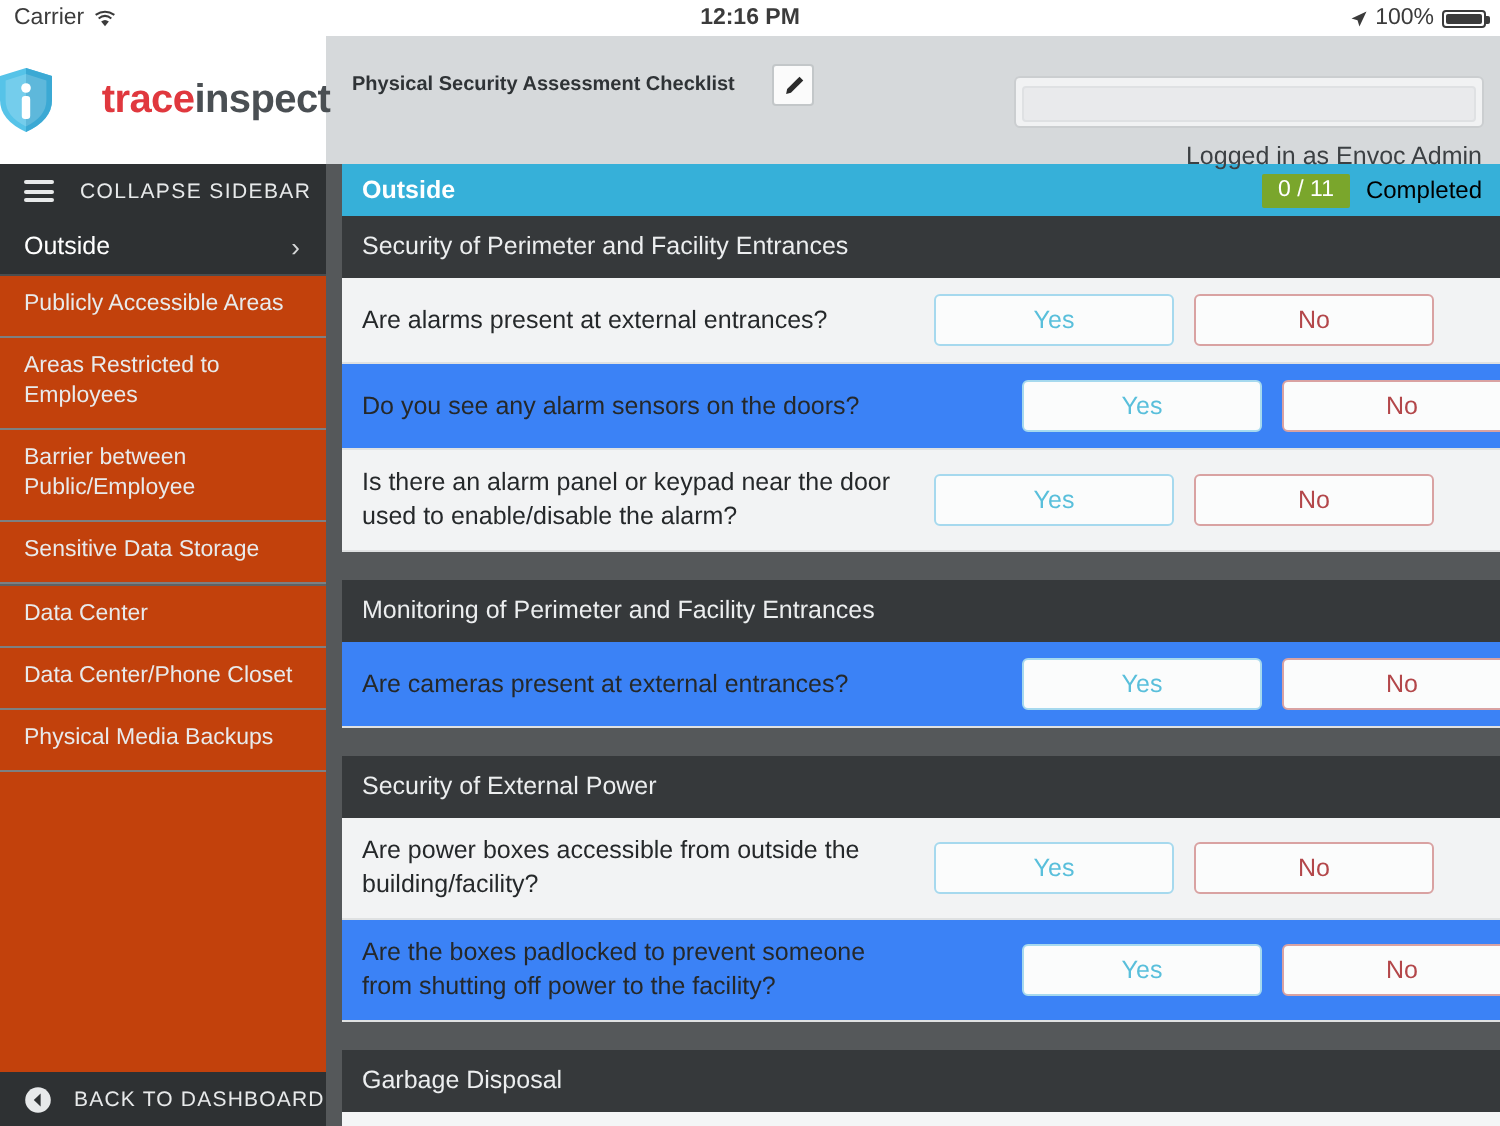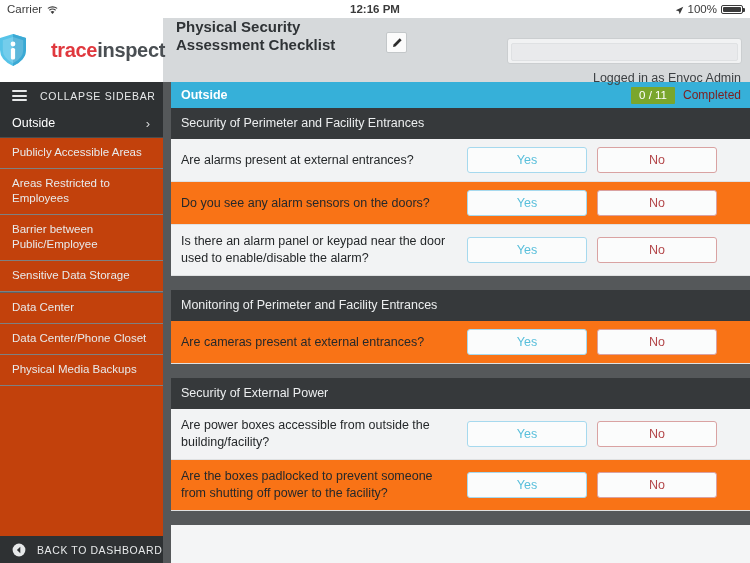--- a/index.html
+++ b/index.html
@@ -48,22 +48,22 @@
     position: absolute; left: 0; top: 0; width: 163px; height: 64px;
     background: #ffffff;
     display: flex; align-items: center; justify-content: center; gap: 23px;
   }
   .shield { width: 30px; height: 34px; display: block; }
   .brand-word { font-size: 20px; letter-spacing: -0.3px; font-weight: 700; }
   .brand-word .t1 { color: #e0383e; }
   .brand-word .t2 { color: #4a4f53; }
 
   .doc-title {
-    position: absolute; left: 176px; top: 0; width: 200px;
-    font-size: 15px; font-weight: 700; color: #2f3336; line-height: 18px;
+    position: absolute; left: 176px; top: 16px; width: 200px;
+    font-size: 10px; font-weight: 700; color: #2f3336; line-height: 18px;
   }
   .edit-btn {
     position: absolute; left: 386px; top: 14px;
     width: 21px; height: 21px;
     background: #fbfbfb; border: 1px solid #c3c7c9; border-radius: 2px;
     display: flex; align-items: center; justify-content: center;
     cursor: pointer;
   }
   .search-wrap {
     position: absolute; right: 8px; top: 20px;
@@ -152,37 +152,37 @@
     display: flex; align-items: center; justify-content: space-between;
     padding: 0 9px 0 10px;
   }
   .group-head .gh-title { font-size: 12.5px; font-weight: 700; }
   .gh-right { display: flex; align-items: center; gap: 8px; }
   .count-badge {
     background: #7aa62c; color: #ffffff;
     font-size: 11.5px; font-weight: 400;
     padding: 2px 8px 3px 8px; border-radius: 1px;
   }
-  .gh-completed { font-size: 12px; color: #7f1d1d; }
+  .gh-completed { font-size: 12px; color: #000000; }
 
   .section-head {
     background: #36393b; color: #eceeef;
     font-size: 12.5px;
     padding: 8px 10px 9px 10px;
   }
   .sec-spacer { height: 14px; background: #55585a; }
 
   .qrow {
     background: #f2f3f4;
     border-bottom: 1px solid #dfe1e2;
     display: flex; align-items: center;
     padding: 8px 0 8px 10px;
     min-height: 36px;
   }
-  .qrow.alt { background: #f97316; }
+  .qrow.alt { background: #3b82f6; gap: 44px; }
   .qtext {
     flex: 0 0 286px;
     font-size: 12.5px; color: #25282a; line-height: 17px;
     padding-right: 8px;
   }
   .qbtns { display: flex; gap: 10px; }
   .ans {
     width: 120px; height: 26px;
     border-radius: 3px;
     background: #fbfcfc;
@@ -354,17 +354,18 @@
       <div class="qrow alt">
         <div class="qtext">Are the boxes padlocked to prevent someone from shutting off power to the facility?</div>
         <div class="qbtns">
           <div class="ans yes">Yes</div>
           <div class="ans no">No</div>
         </div>
       </div>
 
       <div class="sec-spacer"></div>
 
+      <div class="section-head">Garbage Disposal</div>
 
     </div>
   </div>
 
 </div>
 
 </body></html>

